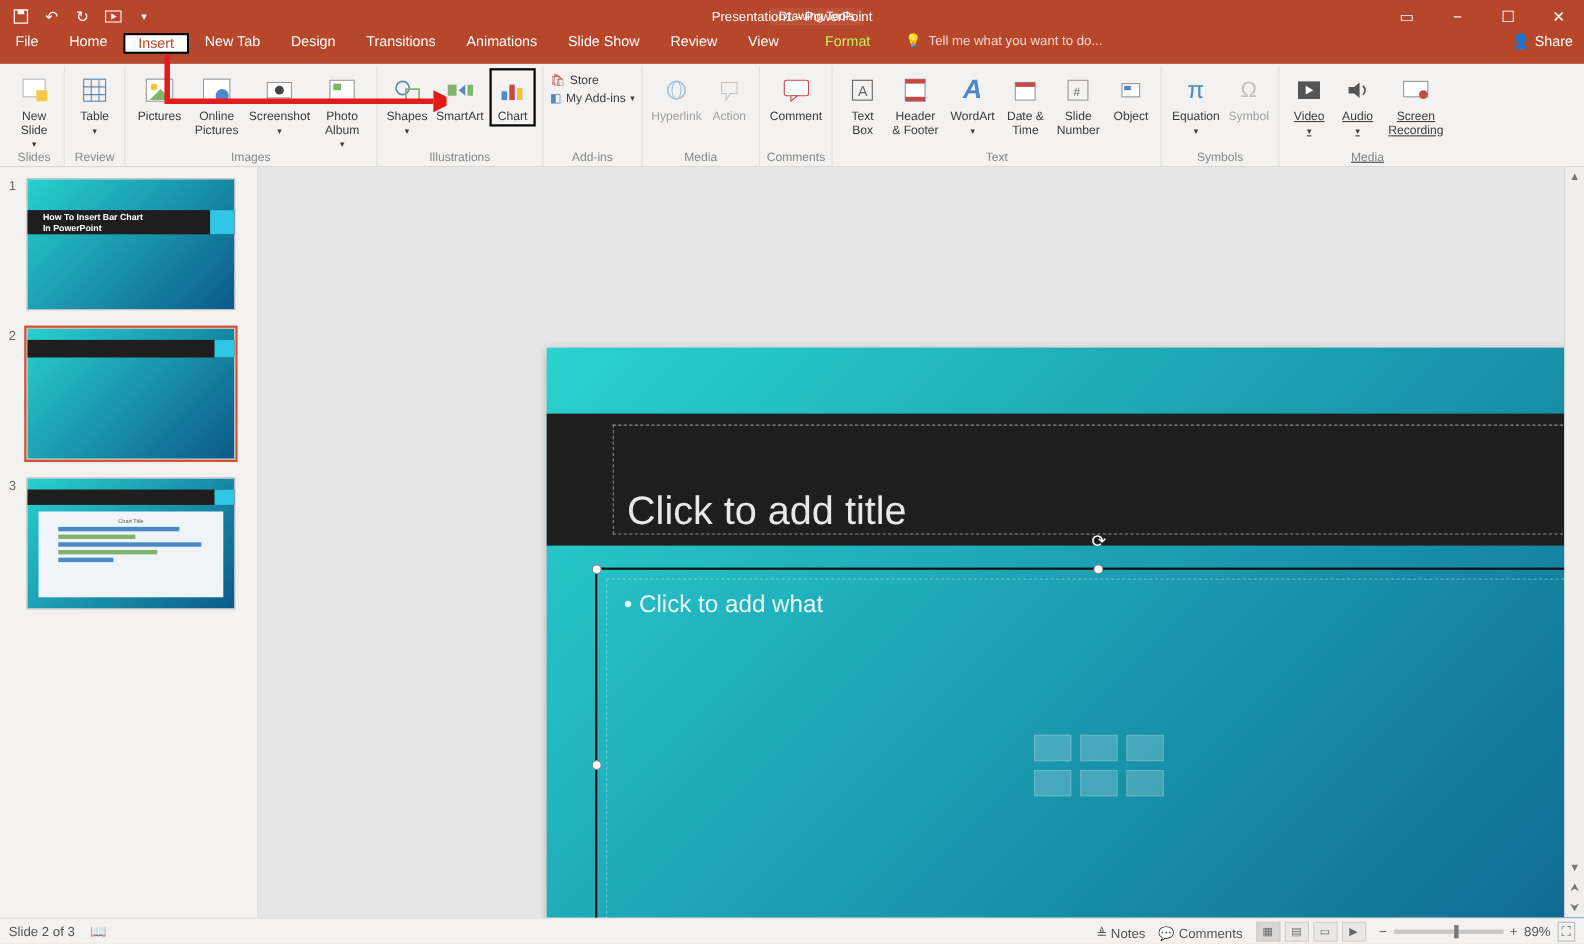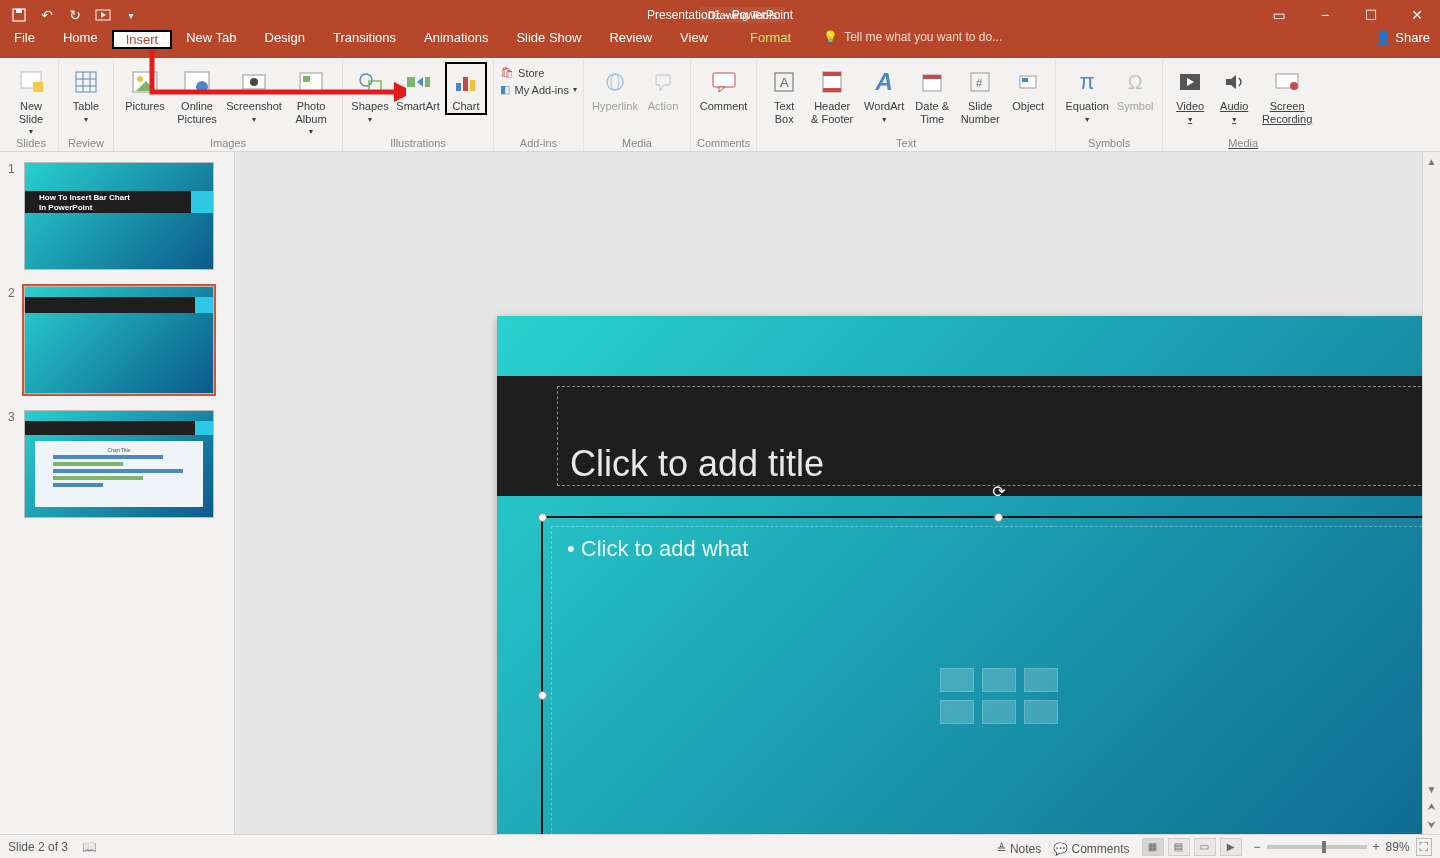--- a/index.html
+++ b/index.html
@@ -35,21 +35,21 @@
 .smallrow { display: flex; flex-direction: column; gap: 4px; padding-top: 4px; }
 .smallbtn { display: flex; align-items: center; gap: 4px; font-size: 11px; color: #3b3b3b; }
 .disabled { opacity: .45; }
 .chart-highlight { border: 2px solid #000; padding: 2px 2px 0 2px; }
 
 
 .main { display: flex; height: calc(100% - 30px - 28px - 94px - 24px); }
 .thumbs { width: 235px; background: #f3f2f1; border-right: 1px solid #d7d6d5; padding: 10px 8px; overflow: hidden; }
 .thumb-wrap { display: flex; gap: 6px; margin-bottom: 16px; }
 .thumb-num { width: 10px; font-size: 12px; color: #6a6a6a; }
-.thumb { width: 190px; height: 108px; border: 1px solid #bdbcbb; background: linear-gradient(135deg,#28d0ce 0%,#0c5a8a 100%); position: relative; }
+.thumb { width: 190px; height: 120px; border: 1px solid #bdbcbb; background: linear-gradient(135deg,#28d0ce 0%,#0c5a8a 100%); position: relative; }
 .thumb.selected { outline: 2px solid #d35230; }
 .thumb .band { position: absolute; top: 28px; left: 0; right: 0; height: 22px; background: #1e1e1e; }
 .thumb .accent { position: absolute; top: 28px; right: 0; width: 22px; height: 22px; background: #2ec8e6; }
 .thumb .ttxt { position: absolute; top: 30px; left: 14px; color: #fff; font-size: 8px; font-weight: 600; line-height: 1.2; }
 
 .canvas-wrap { flex: 1; background: #e6e6e6; position: relative; overflow: hidden; }
 .vscroll { position: absolute; right: 0; top: 0; bottom: 0; width: 18px; background: #f0efee; border-left: 1px solid #d7d6d5; }
 .vscroll .arrow { height: 18px; display:flex;align-items:center;justify-content:center; color:#777; font-size:10px; }
 .vscroll .track { position:absolute; top:18px; bottom:54px; left:0; right:0; }
 

